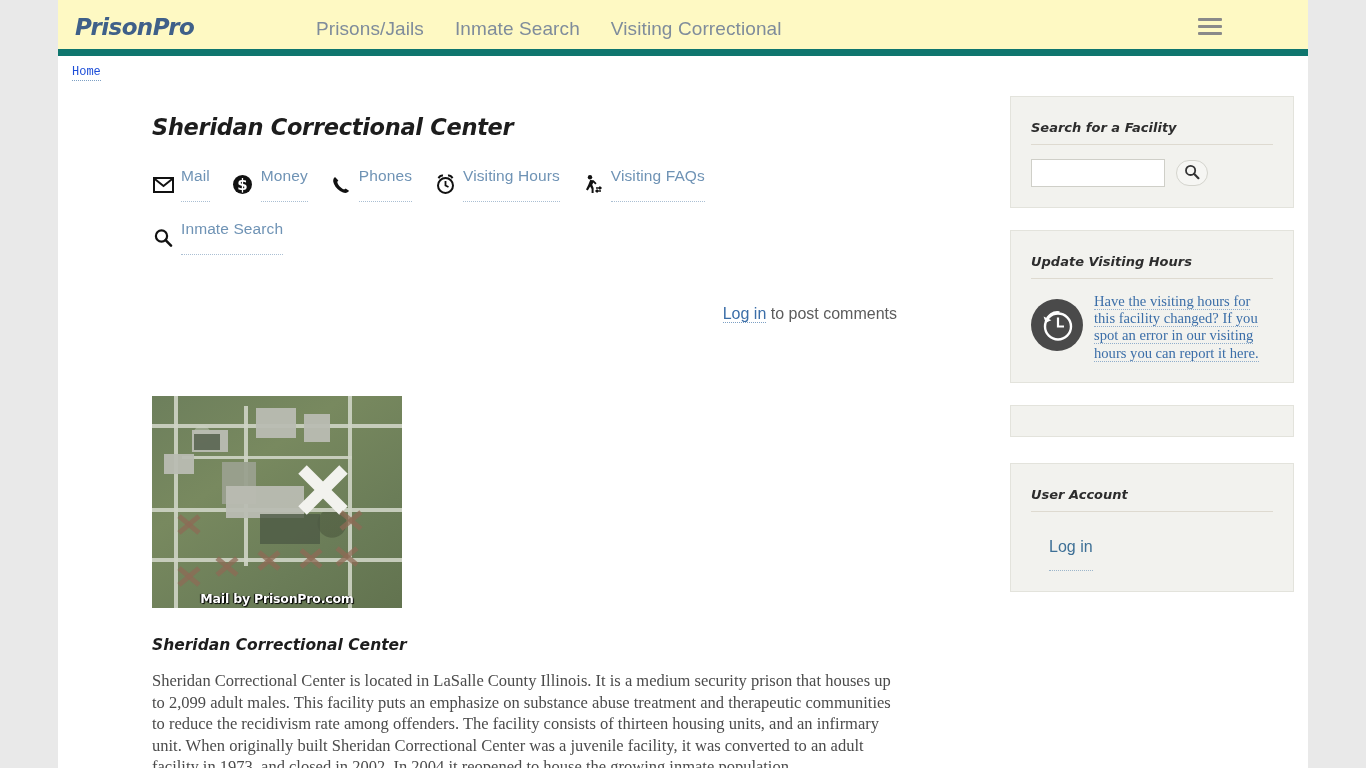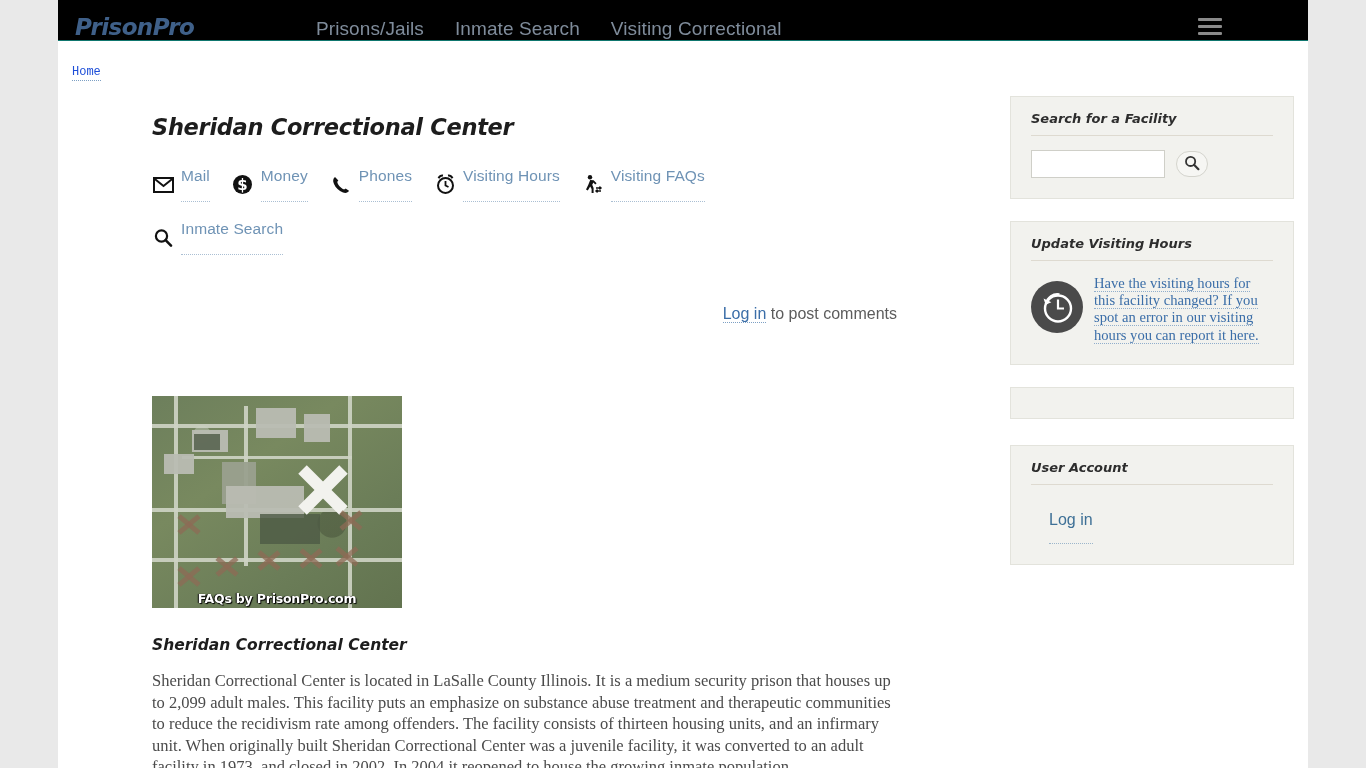--- a/index.html
+++ b/index.html
@@ -26,23 +26,23 @@
     left: 58px;
     top: 0;
     width: 1250px;
     min-height: 768px;
     background: #ffffff;
   }
 
   
   .site-header {
     position: relative;
-    height: 41px;
-    background: #000000;
-    border-bottom: 1px solid #0f766e;
+    height: 56px;
+    background: #fef9c3;
+    border-bottom: 7px solid #0f766e;
   }
   .logo {
     position: absolute;
     left: 17px;
     top: 14px;
     font-family: "DejaVu Sans", sans-serif;
     font-size: 23px;
     font-style: italic;
     font-weight: bold;
     color: #3f6089;
@@ -259,21 +259,21 @@
     line-height: 21.5px;
     color: #4b4b4b;
     text-align: left;
   }
 
   
   .side-block {
     background: #f2f2ee;
     border: 1px solid #e3e3dc;
     margin-bottom: 22px;
-    padding: 14px 20px 20px 20px;
+    padding: 23px 20px 20px 20px;
   }
   .side-block.empty {
     height: 32px;
     padding: 0;
     margin-bottom: 26px;
   }
   .side-title {
     font-family: "DejaVu Sans", sans-serif;
     font-size: 13px;
     font-style: italic;
@@ -483,21 +483,21 @@
             <div class="sat-xsmall" style="left:104px;top:162px;transform:rotate(-40deg);"></div>
             <div class="sat-xsmall" style="left:146px;top:160px;transform:rotate(40deg);"></div>
             <div class="sat-xsmall" style="left:146px;top:160px;transform:rotate(-40deg);"></div>
             <div class="sat-xsmall" style="left:182px;top:158px;transform:rotate(40deg);"></div>
             <div class="sat-xsmall" style="left:182px;top:158px;transform:rotate(-40deg);"></div>
             <div class="sat-xsmall" style="left:24px;top:126px;transform:rotate(40deg);"></div>
             <div class="sat-xsmall" style="left:24px;top:126px;transform:rotate(-40deg);"></div>
             <div class="sat-xsmall" style="left:186px;top:122px;transform:rotate(40deg);"></div>
             <div class="sat-xsmall" style="left:186px;top:122px;transform:rotate(-40deg);"></div>
           </div>
-          <div class="photo-credit">FAQs by PrisonPro.com</div>
+          <div class="photo-credit">Mail by PrisonPro.com</div>
         </div>
 
         <h2 class="body-heading">Sheridan Correctional Center</h2>
         <p class="body-text">Sheridan Correctional Center is located in LaSalle County Illinois.  It is a medium security prison that houses up to 2,099 adult males.  This facility puts an emphasize on substance abuse treatment and therapeutic communities to reduce the recidivism rate among offenders.  The facility consists of thirteen housing units, and an infirmary unit.  When originally built Sheridan Correctional Center was a juvenile facility, it was converted to an adult facility in 1973, and closed in 2002.  In 2004 it reopened to house the growing inmate population.</p>
       </div>
 
       <div class="side-col">
 
         <div class="side-block">
           <div class="side-title">Search for a Facility</div>

